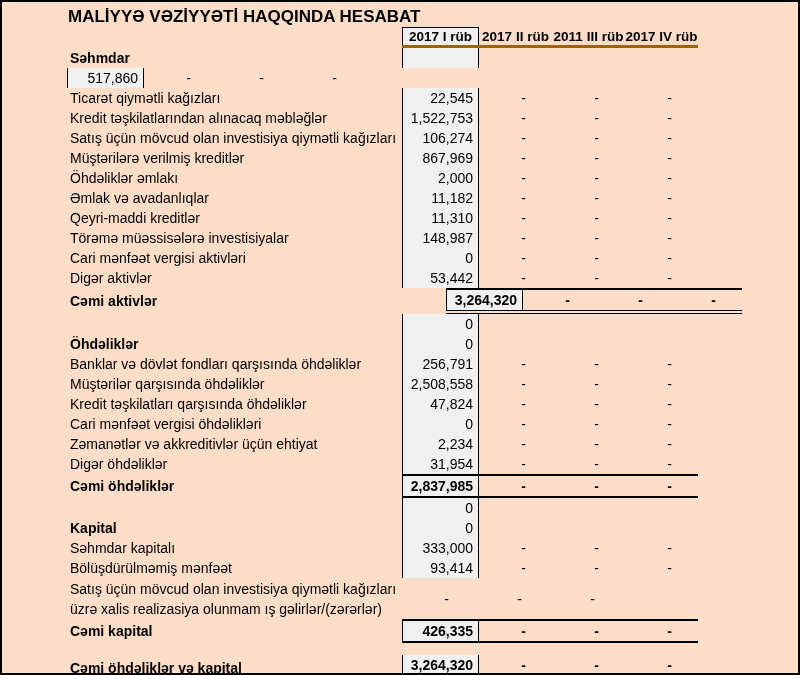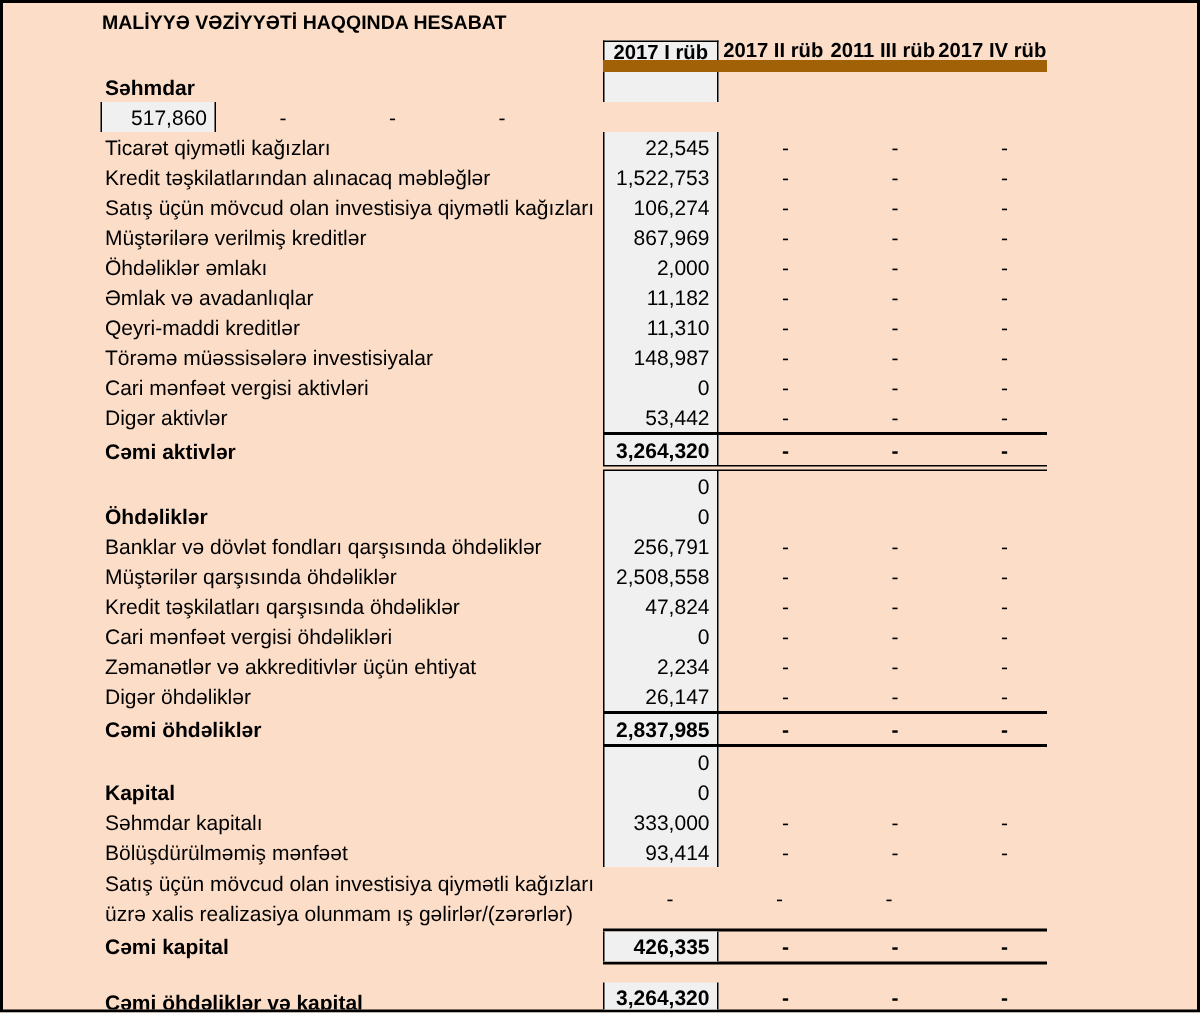--- a/index.html
+++ b/index.html
@@ -1,42 +1,42 @@
 <!DOCTYPE html>
 <html><head>
 <meta charset="utf-8">
 <style>
   html,body{margin:0;padding:0;background:#ffffff;}
   .frame{
     position:relative;width:800px;height:675px;box-sizing:border-box;
     border:2px solid #000;background:#fbddc8;color:#000;
     font-family:"Liberation Sans","DejaVu Sans",sans-serif;overflow:hidden;
   }
-  .title{position:absolute;left:66px;top:5px;font-size:13px;font-weight:bold;white-space:nowrap;}
+  .title{position:absolute;left:66px;top:5px;font-size:17px;font-weight:bold;white-space:nowrap;}
   .table{position:absolute;left:65px;top:25px;}
   .row{display:flex;height:20px;}
   .cell{display:flex;align-items:center;box-sizing:border-box;font-size:14px;white-space:nowrap;}
   .label{width:335px;padding-left:3px;}
   .nums{display:flex;box-sizing:border-box;}
   .val{
     width:77px;background:#f0f0f0;justify-content:flex-end;padding-right:5px;
     border-left:1.5px solid #000;border-right:1.5px solid #000;
   }
   .q{width:73px;justify-content:flex-end;padding-right:26px;}
   
   .hdr-row{height:21px;}
-  .hdr-row .nums{border-bottom:8px solid #a16207;justify-content:flex-end;}
+  .hdr-row .nums{border-bottom:3px solid #a16207;justify-content:flex-end;}
   .hdr-row .val{justify-content:center;padding:0;font-weight:bold;font-size:13.5px;border-top:1.5px solid #000;}
   .hdr-row .q{justify-content:center;padding:0;font-weight:bold;font-size:13.5px;}
   
   .sec .label{font-weight:bold;}
   .tot{height:24px;}
   .tot .cell{font-weight:bold;}
   .tot .nums{border-top:2px solid #000;border-bottom:2px solid #000;}
-  .dbl{height:26px;}
+  .dbl{height:26px;gap:44px;}
   .dbl .nums{border-bottom:4px double #000;}
   .grand{height:25px;margin-top:12px;}
   .grand .nums{border-top:none;border-bottom:5px double #141414;}
   .tall{height:41px;}
   .tall .label{display:block;line-height:20px;padding-top:1px;}
 </style>
 </head>
 <body>
 
 <div class="frame">
@@ -228,21 +228,21 @@
           <div class="nums">
             <div class="cell val">2,234</div>
             <div class="cell q">-</div>
             <div class="cell q">-</div>
             <div class="cell q">-</div>
           </div>
         </div>
         <div class="row">
           <div class="cell label">Digər öhdəliklər</div>
           <div class="nums">
-            <div class="cell val">26,147</div>
+            <div class="cell val">31,954</div>
             <div class="cell q">-</div>
             <div class="cell q">-</div>
             <div class="cell q">-</div>
           </div>
         </div>
         <div class="row tot">
           <div class="cell label">Cəmi öhdəliklər</div>
           <div class="nums">
             <div class="cell val">2,837,985</div>
             <div class="cell q">-</div>

